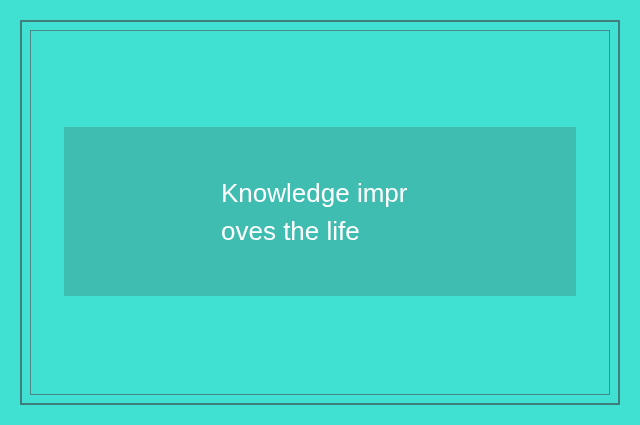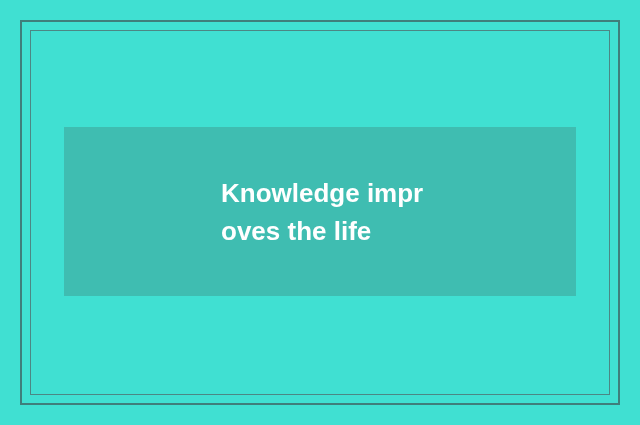--- a/index.html
+++ b/index.html
@@ -58,21 +58,21 @@
     flex-direction: column;
     justify-content: center;
   }
 
   #headline {
     margin: 0;
     padding: 0 0 0 157px;
     color: #ffffff;
     font-family: "Liberation Sans", sans-serif;
     font-size: 26px;
-    font-weight: bold;
+    font-weight: normal;
     line-height: 38px;
     letter-spacing: 0px;
     white-space: pre-line;
     text-align: left;
   }
 </style>
 </head>
 <body>
 
 <div id="canvas">

